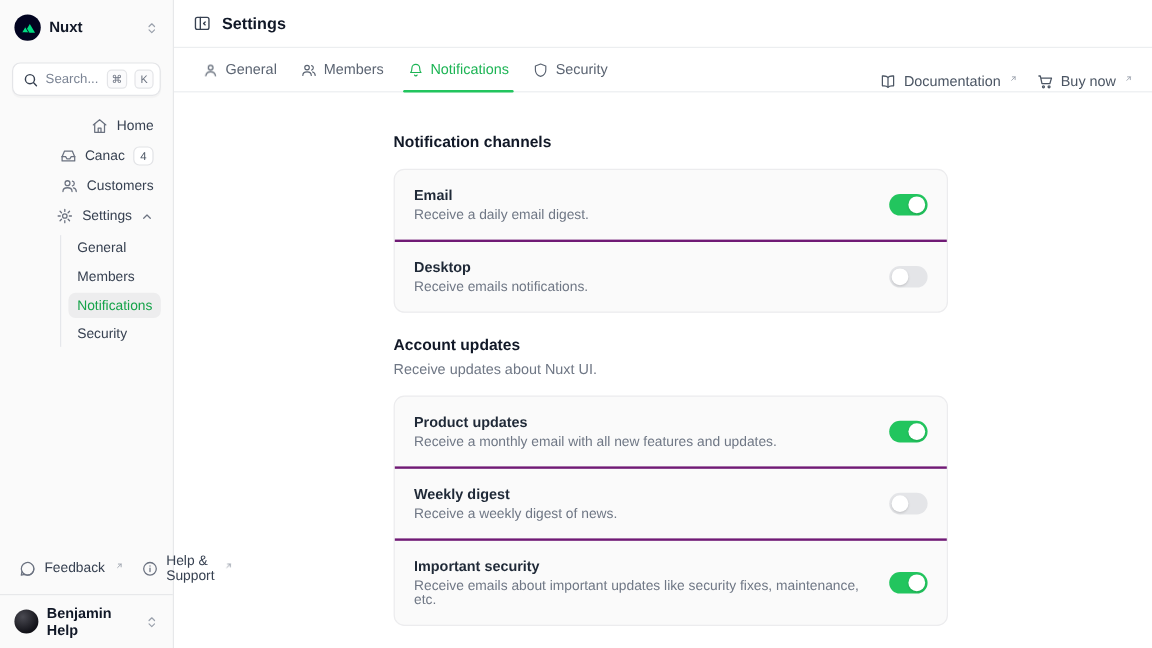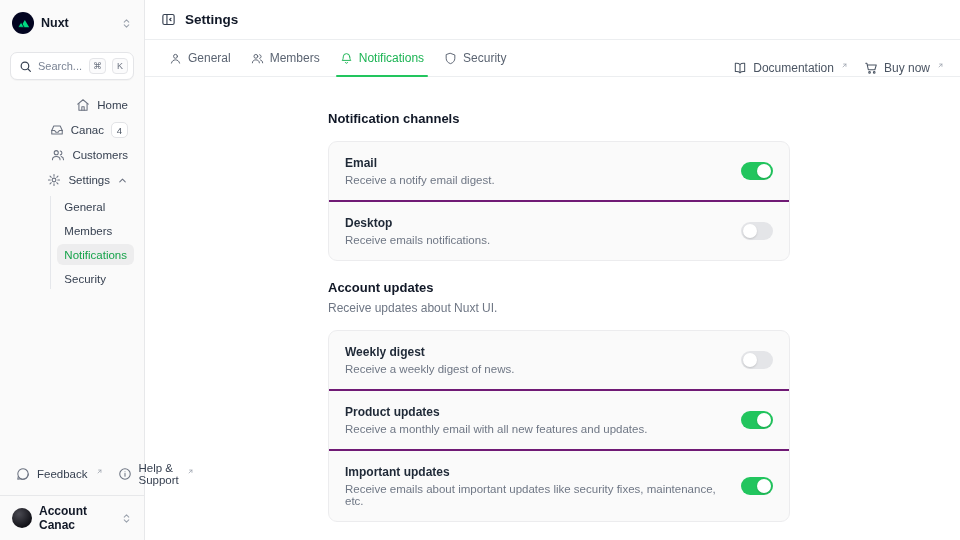--- a/index.html
+++ b/index.html
@@ -187,21 +187,21 @@
               <path d="M7 17L17 7M9 7h8v8"></path>
             </svg>
         </span>
       </div>
     </div>
 
     <div class="side-divider"></div>
 
     <div class="user-row">
       <span class="avatar"></span>
-      <span class="user-name">Account Canac</span>
+      <span class="user-name">Benjamin Help</span>
       <span class="select-chevrons">
         <svg width="11" height="11" viewBox="0 0 24 24" fill="none" stroke="currentColor" stroke-width="2.2" stroke-linecap="round" stroke-linejoin="round">
             <path d="M7 9l5-5 5 5M7 15l5 5 5-5"></path>
           </svg>
       </span>
     </div>
   </aside>
 
   <div class="main">
 
@@ -289,55 +289,55 @@
 
     <div class="content">
       <div class="content-col">
 
         <section class="section">
           <div class="section-title">Notification channels</div>
           <div class="card">
             <div class="row">
               <div class="row-text">
                 <div class="row-label">Email</div>
-                <div class="row-desc">Receive a notify email digest.</div>
+                <div class="row-desc">Receive a daily email digest.</div>
               </div>
               <div class="toggle on"></div>
             </div>
             <div class="row">
               <div class="row-text">
                 <div class="row-label">Desktop</div>
                 <div class="row-desc">Receive emails notifications.</div>
               </div>
               <div class="toggle"></div>
             </div>
           </div>
         </section>
 
         <section class="section">
           <div class="section-title">Account updates</div>
           <div class="section-sub">Receive updates about Nuxt UI.</div>
           <div class="card">
             <div class="row">
               <div class="row-text">
+                <div class="row-label">Product updates</div>
+                <div class="row-desc">Receive a monthly email with all new features and updates.</div>
+              </div>
+              <div class="toggle on"></div>
+            </div>
+            <div class="row">
+              <div class="row-text">
                 <div class="row-label">Weekly digest</div>
                 <div class="row-desc">Receive a weekly digest of news.</div>
               </div>
               <div class="toggle"></div>
             </div>
             <div class="row">
               <div class="row-text">
-                <div class="row-label">Product updates</div>
-                <div class="row-desc">Receive a monthly email with all new features and updates.</div>
-              </div>
-              <div class="toggle on"></div>
-            </div>
-            <div class="row">
-              <div class="row-text">
-                <div class="row-label">Important updates</div>
+                <div class="row-label">Important security</div>
                 <div class="row-desc">Receive emails about important updates like security fixes, maintenance, etc.</div>
               </div>
               <div class="toggle on"></div>
             </div>
           </div>
         </section>
 
       </div>
     </div>
   </div>

